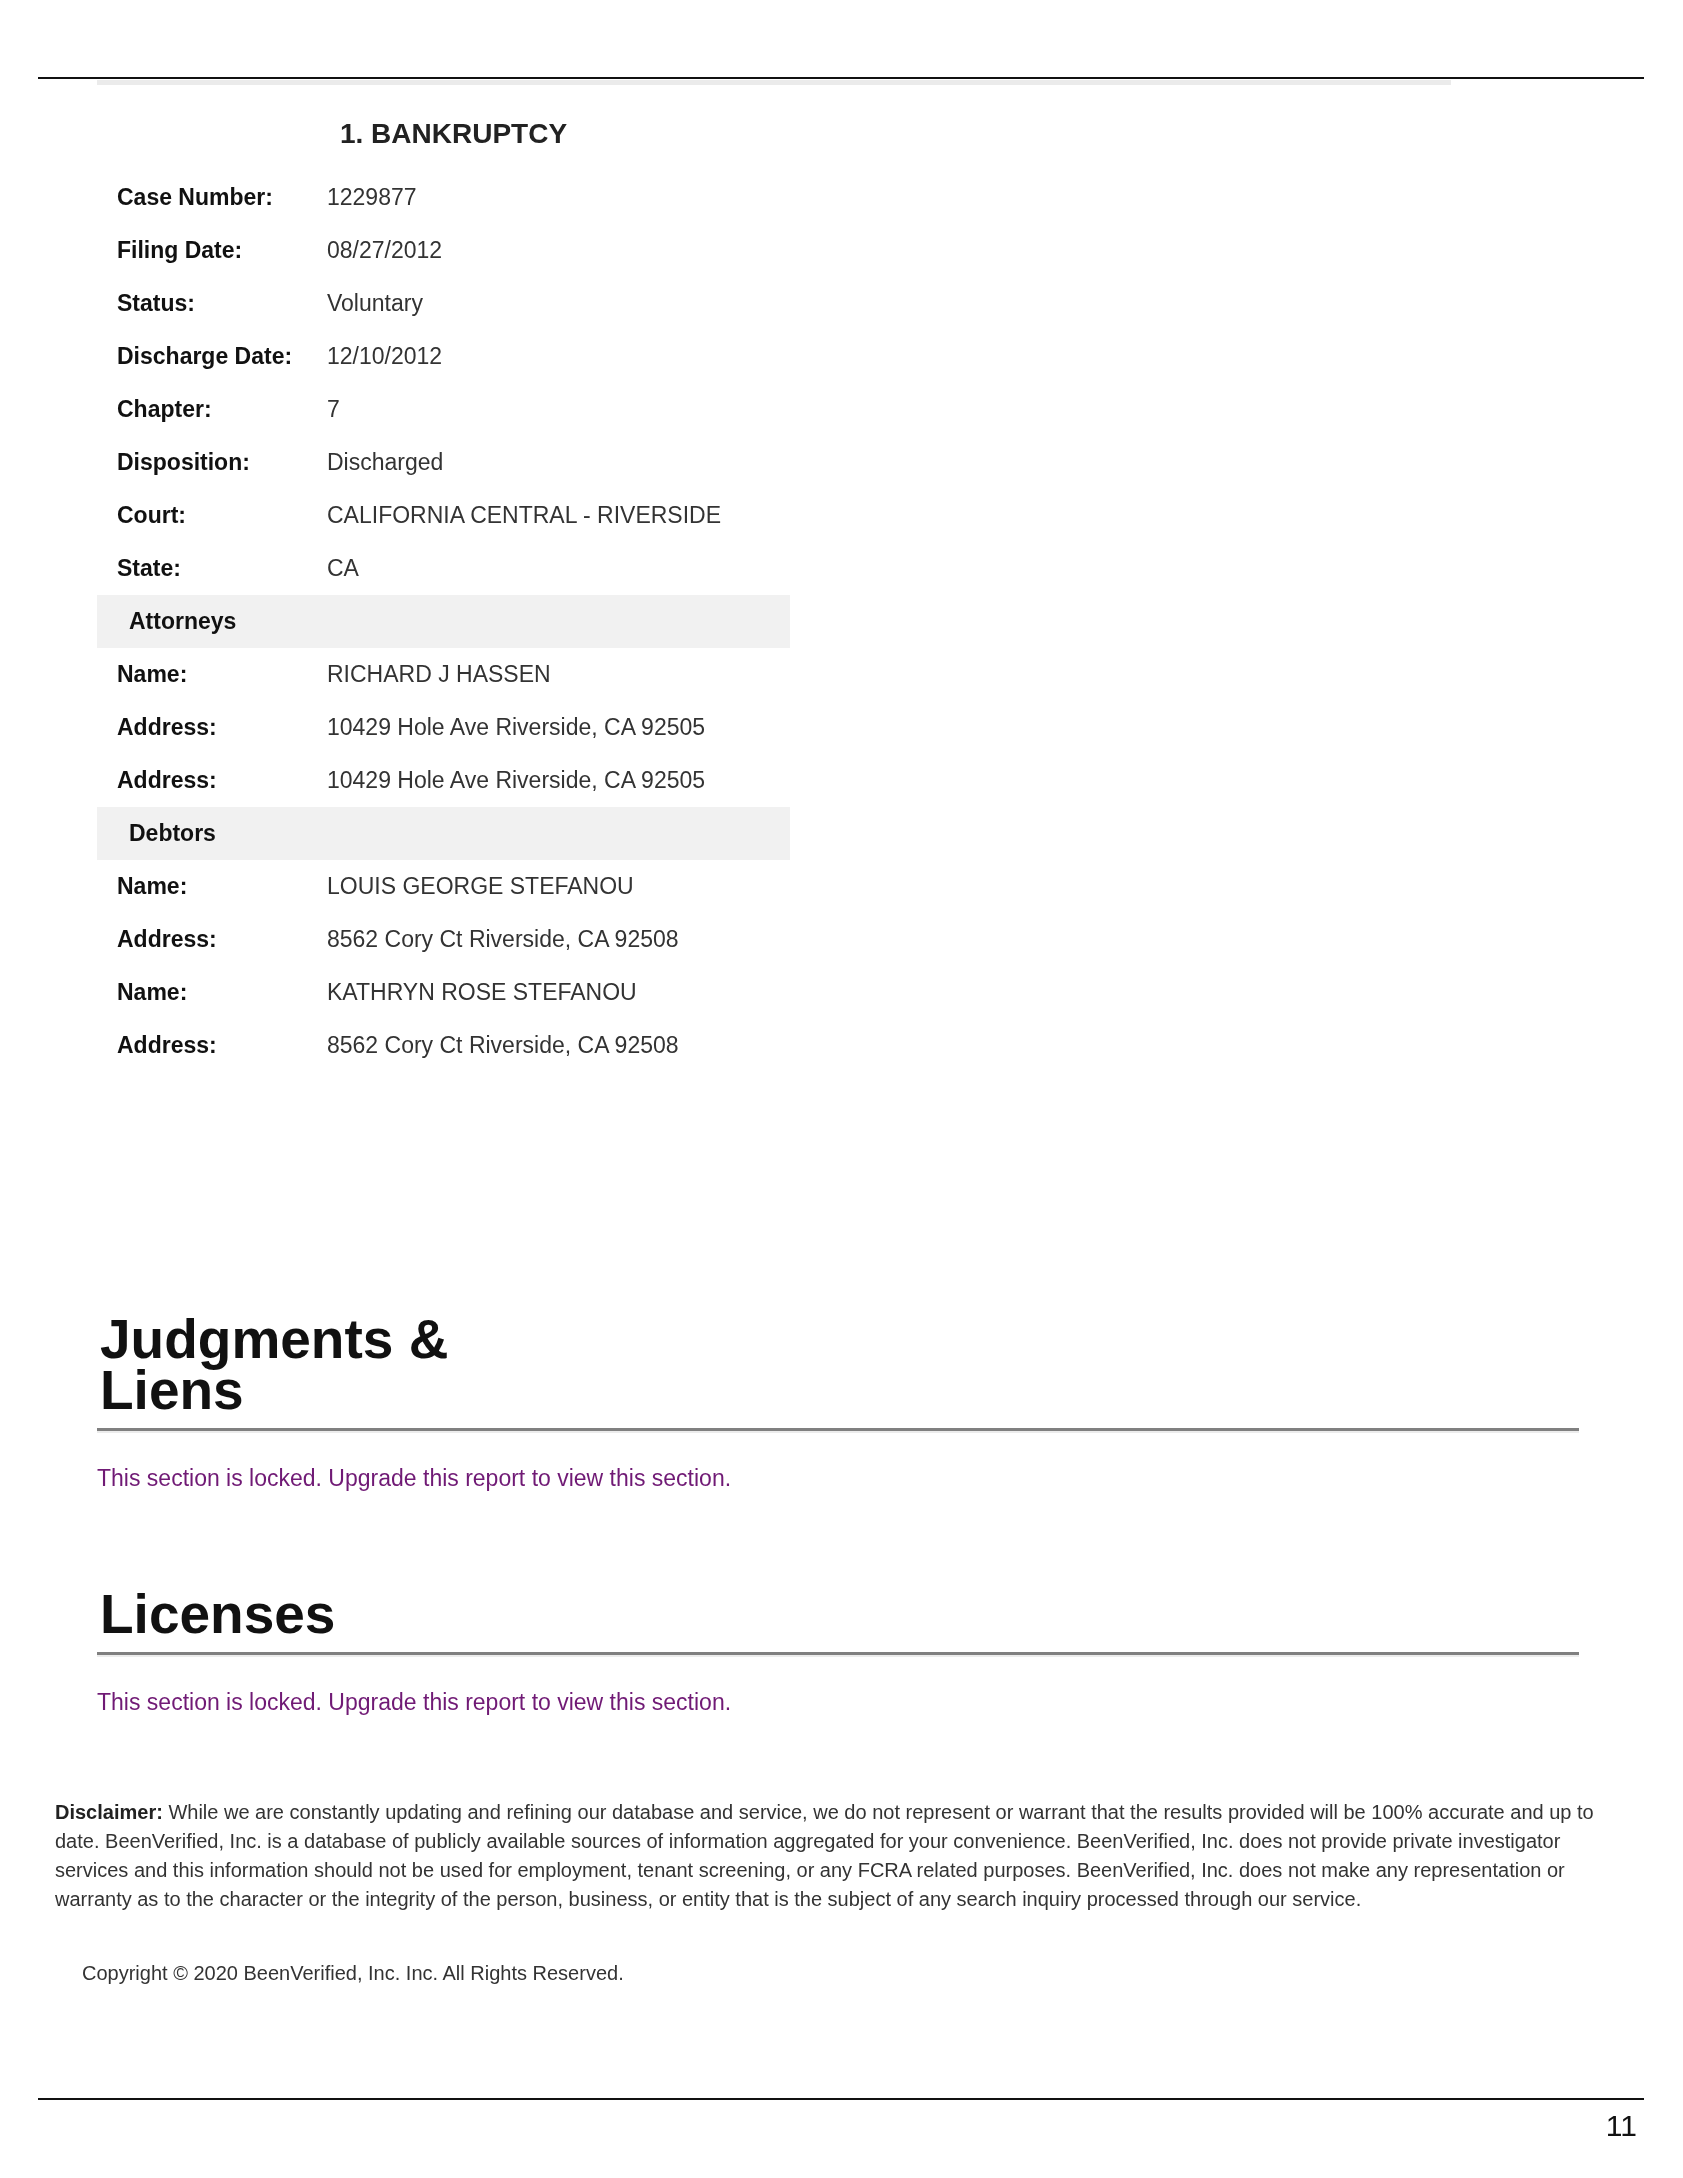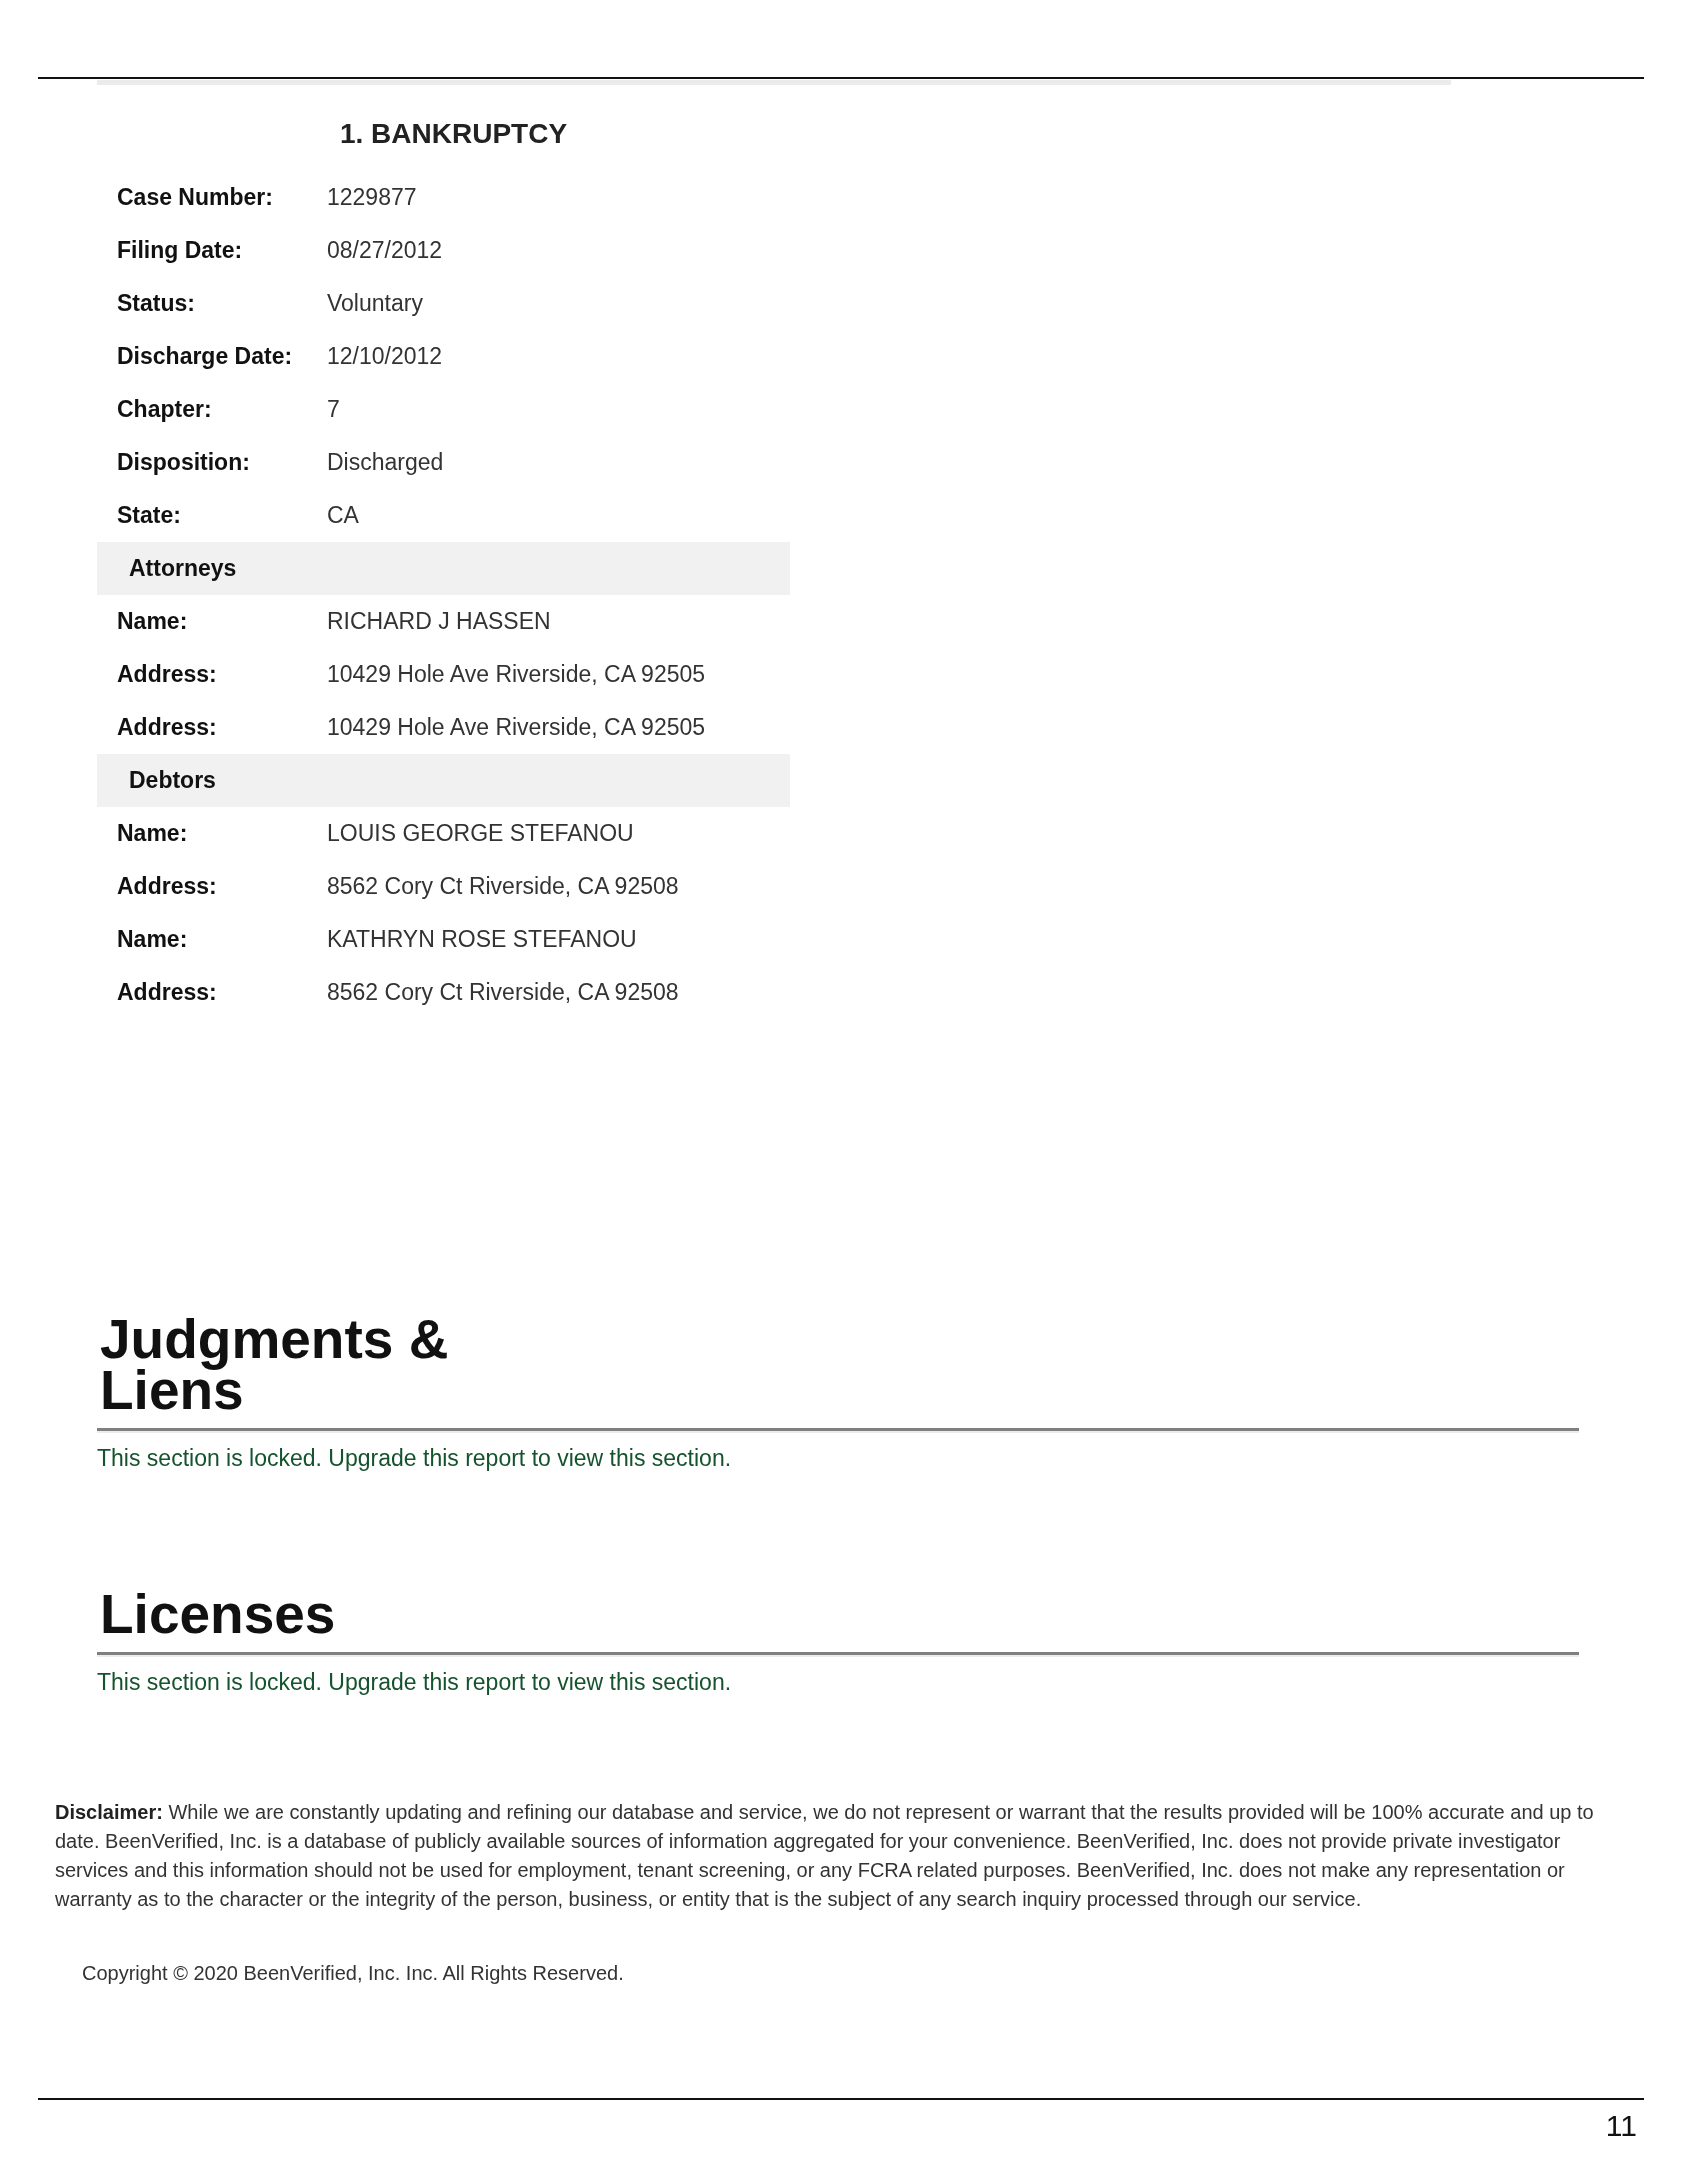--- a/index.html
+++ b/index.html
@@ -30,21 +30,21 @@
     padding-left: 32px; font-size: 23px; font-weight: bold; color: #111111; box-sizing: border-box;
   }
 
   .section { position: absolute; left: 97px; width: 1482px; }
   .section-title {
     font-size: 55px; font-weight: bold; color: #111111; line-height: 51px; margin: 3px;
   }
   .section-rule {
     height: 3px; background: #808080; margin-top: 12px; border-bottom: 2px solid #ececec;
   }
-  .locked-text { font-size: 23px; color: #14532d; margin-top: 12px; }
+  .locked-text { font-size: 23px; color: #701a75; margin-top: 32px; }
 
   .disclaimer {
     position: absolute; left: 55px; top: 1798px; width: 1564px;
     font-size: 20px; line-height: 29px; color: #333333;
   }
   .disclaimer b { color: #222222; }
   .copyright {
     position: absolute; left: 55px; top: 1962px; font-size: 20px; color: #333333; margin-left: 27px;
   }
   .bottom-rule {
@@ -79,20 +79,24 @@
       <span class="lbl">Discharge Date:</span>
       <span class="val">12/10/2012</span>
     </div>
     <div class="row">
       <span class="lbl">Chapter:</span>
       <span class="val">7</span>
     </div>
     <div class="row">
       <span class="lbl">Disposition:</span>
       <span class="val">Discharged</span>
+    </div>
+    <div class="row">
+      <span class="lbl">Court:</span>
+      <span class="val">CALIFORNIA CENTRAL - RIVERSIDE</span>
     </div>
     <div class="row">
       <span class="lbl">State:</span>
       <span class="val">CA</span>
     </div>
 
     <div class="band">Attorneys</div>
     <div class="row">
       <span class="lbl">Name:</span>
       <span class="val">RICHARD J HASSEN</span>

